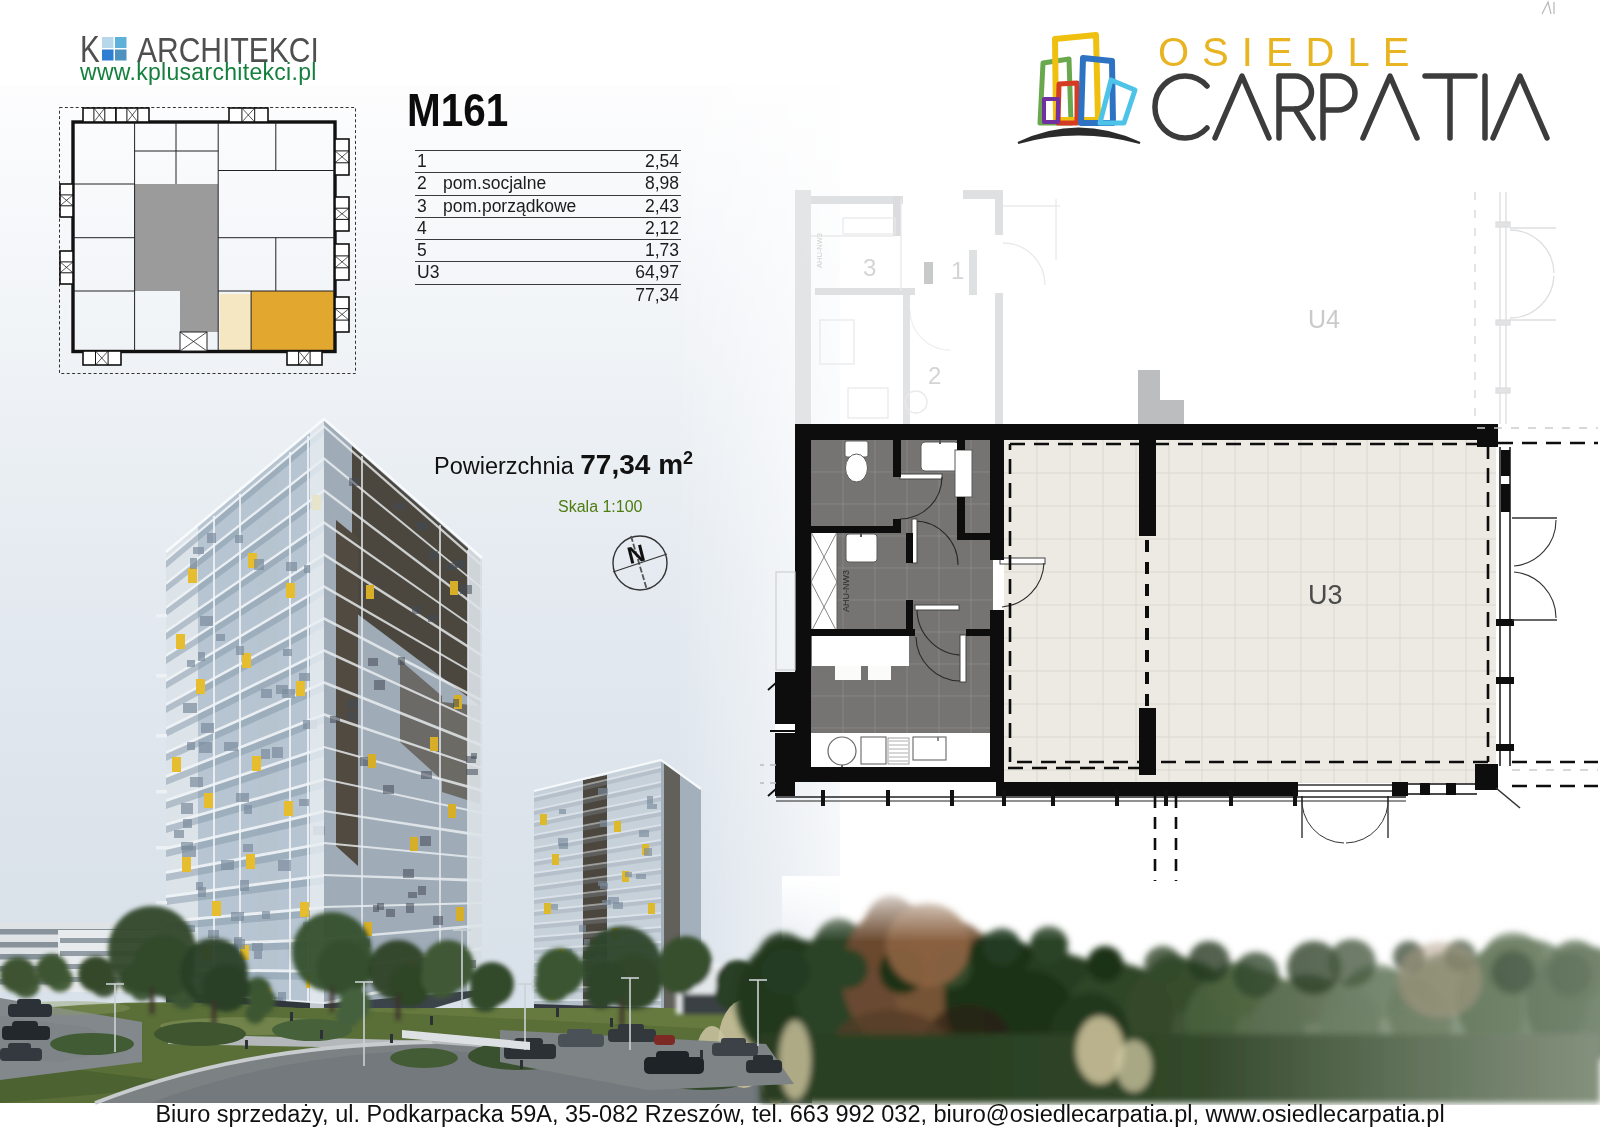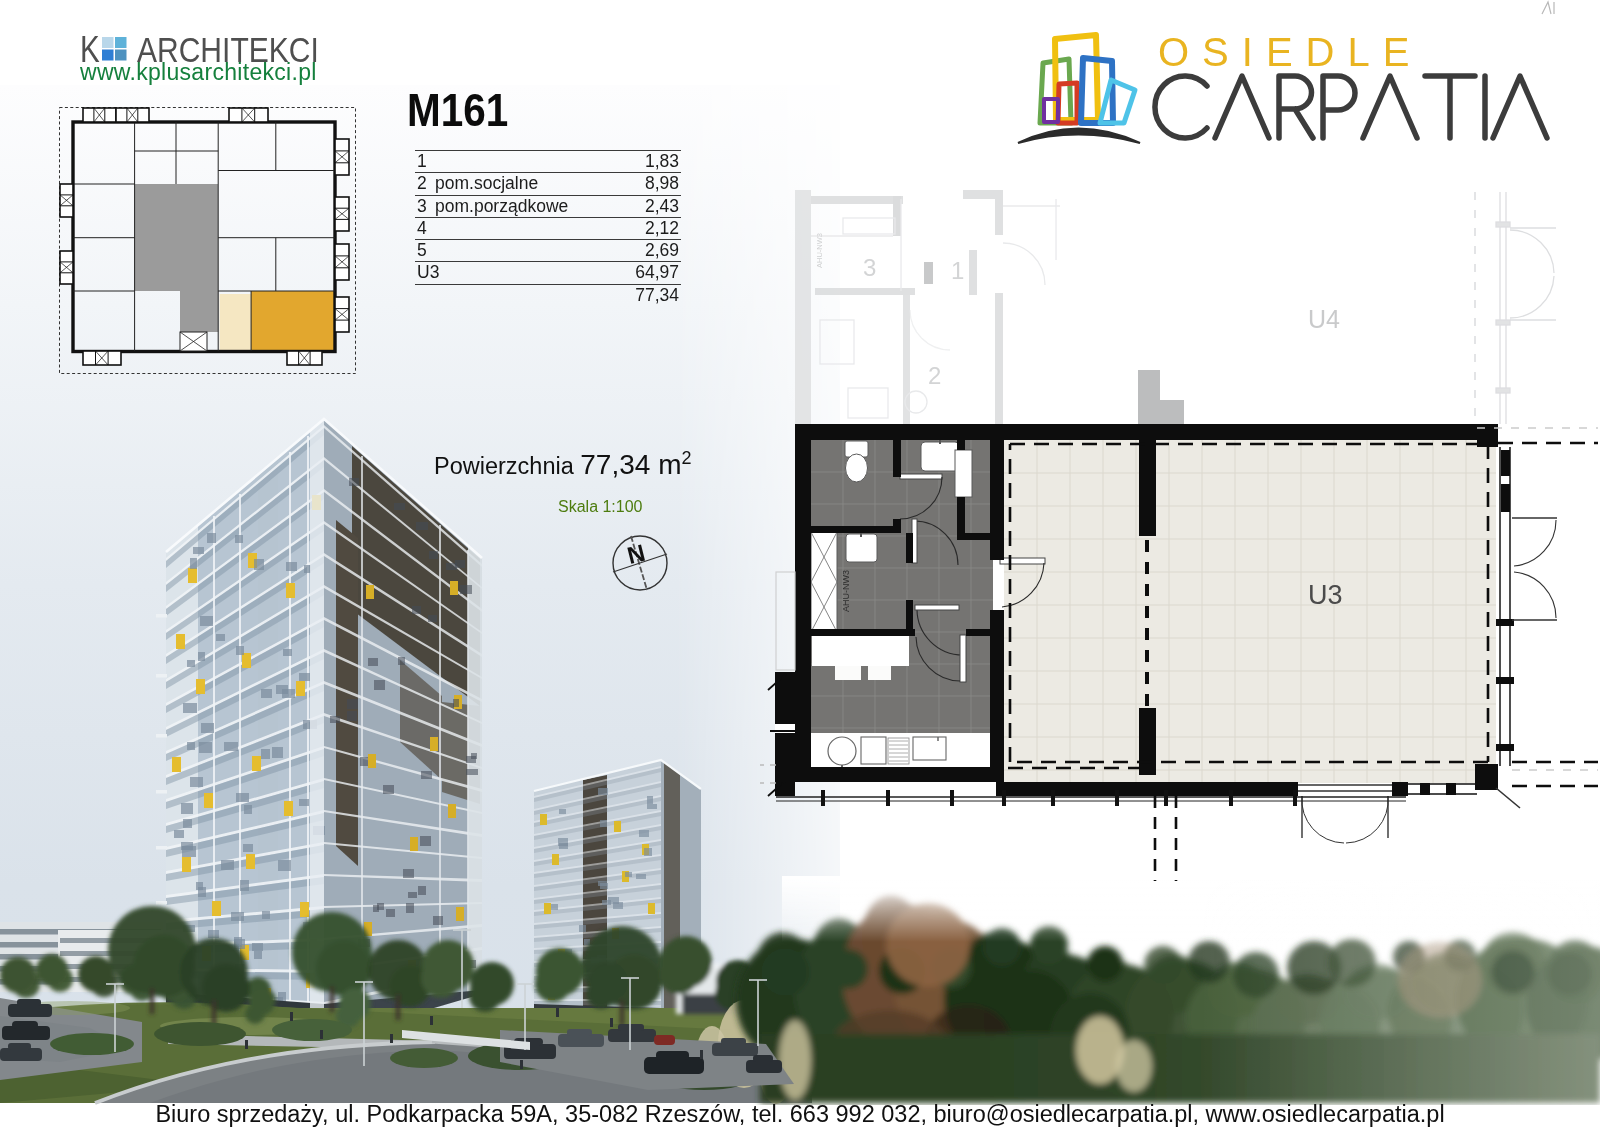--- a/index.html
+++ b/index.html
@@ -1,19 +1,19 @@
 <!DOCTYPE html>
 <html><head><meta charset="utf-8"><title>M161</title><style>
 html,body{margin:0;padding:0}
 body{width:1600px;height:1131px;position:relative;overflow:hidden;background:#fff;font-family:"Liberation Sans",sans-serif;}
 .abs{position:absolute}
 .tbl{position:absolute;left:415px;top:150px;width:266px;border-top:1.6px solid #3a3a3a;font-size:17.5px;color:#1c1c1c}
 .row{position:relative;height:21.3px;line-height:21.3px;border-bottom:1.4px solid #3a3a3a}
 .row.last{border-bottom:none}
-.rn{position:absolute;left:2px}.rm{position:absolute;left:20px}.rv{position:absolute;right:2px}
+.rn{position:absolute;left:2px}.rm{position:absolute;left:28px}.rv{position:absolute;right:2px}
 </style></head><body>
 <svg style="position:absolute;left:0;top:60px" width="1600" height="1045" viewBox="0 60 1600 1045">
 <defs>
 <linearGradient id="sky" x1="0" y1="0" x2="0" y2="1">
         <stop offset="0" stop-color="#fdfdfe"></stop>
         <stop offset="0.22" stop-color="#f2f5f8"></stop>
         <stop offset="0.5" stop-color="#e4eaf0"></stop>
         <stop offset="0.8" stop-color="#dae2ea"></stop>
         <stop offset="1" stop-color="#d8e1ea"></stop>
       </linearGradient>
@@ -809,54 +809,54 @@
     <rect x="0" y="12.5" width="11.5" height="11" fill="#2e7ed4"></rect>
     <rect x="13" y="12.5" width="11.5" height="11" fill="#4e92c0"></rect>
   </svg>
 <div class="abs" style="left:137px;top:31px;font-size:34.5px;color:#4f4f4f;transform:scaleX(0.87);transform-origin:0 0;letter-spacing:0px">ARCHITEKCI</div>
 <div class="abs" style="left:80px;top:59px;font-size:23px;color:#15803d;letter-spacing:0.3px">www.kplusarchitekci.pl</div>
 <div class="abs" style="left:407px;top:83px;font-size:46px;font-weight:bold;color:#0c0c0c;transform:scaleX(0.88);transform-origin:0 0">M161</div>
 <div class="tbl">
 <div class="row">
       <span class="rn">1</span>
       <span class="rm"></span>
-      <span class="rv">1,83</span>
+      <span class="rv">2,54</span>
     </div>
 <div class="row">
       <span class="rn">2</span>
       <span class="rm">pom.socjalne</span>
       <span class="rv">8,98</span>
     </div>
 <div class="row">
       <span class="rn">3</span>
       <span class="rm">pom.porządkowe</span>
       <span class="rv">2,43</span>
     </div>
 <div class="row">
       <span class="rn">4</span>
       <span class="rm"></span>
       <span class="rv">2,12</span>
     </div>
 <div class="row">
       <span class="rn">5</span>
       <span class="rm"></span>
-      <span class="rv">2,69</span>
+      <span class="rv">1,73</span>
     </div>
 <div class="row">
       <span class="rn">U3</span>
       <span class="rm"></span>
       <span class="rv">64,97</span>
     </div>
 <div class="row last">
       <span class="rn"></span>
       <span class="rm"></span>
       <span class="rv">77,34</span>
     </div>
 </div>
-<div class="abs" style="left:434px;top:448px;font-size:23.5px;color:#111">Powierzchnia <span style="font-size:28px;font-weight:normal">77,34 m<sup style="font-size:18px">2</sup></span></div>
+<div class="abs" style="left:434px;top:448px;font-size:23.5px;color:#111">Powierzchnia <span style="font-size:28px;font-weight:bold">77,34 m<sup style="font-size:18px">2</sup></span></div>
 <div class="abs" style="left:558px;top:498px;font-size:16px;color:#4d7c0f">Skala 1:100</div>
 <svg style="position:absolute;left:600px;top:525px" width="90" height="80" viewBox="600 525 90 80">
 <circle cx="640" cy="563" r="27" fill="none" stroke="#333" stroke-width="1.4"></circle>
 <line x1="631" y1="536" x2="647" y2="590" stroke="#555" stroke-width="1.8" stroke-dasharray="6 2"></line>
 <line x1="613" y1="572" x2="667" y2="554" stroke="#333" stroke-width="1.1"></line>
 <text x="628" y="562" font-family="Liberation Sans,sans-serif" font-size="24" font-weight="bold" fill="#111" transform="rotate(-14 638 556)">N</text>
 </svg>
 <svg style="position:absolute;left:1010px;top:20px" width="560" height="135" viewBox="1010 20 560 135">
 <polygon points="1040,123 1043,63 1069,59 1071,123" stroke="#6aa84f" stroke-width="5" fill="none" stroke-linejoin="round"></polygon>
 <polygon points="1056,120 1055,39 1096,35 1098,120" stroke="#f0c011" stroke-width="6" fill="none" stroke-linejoin="round"></polygon>

